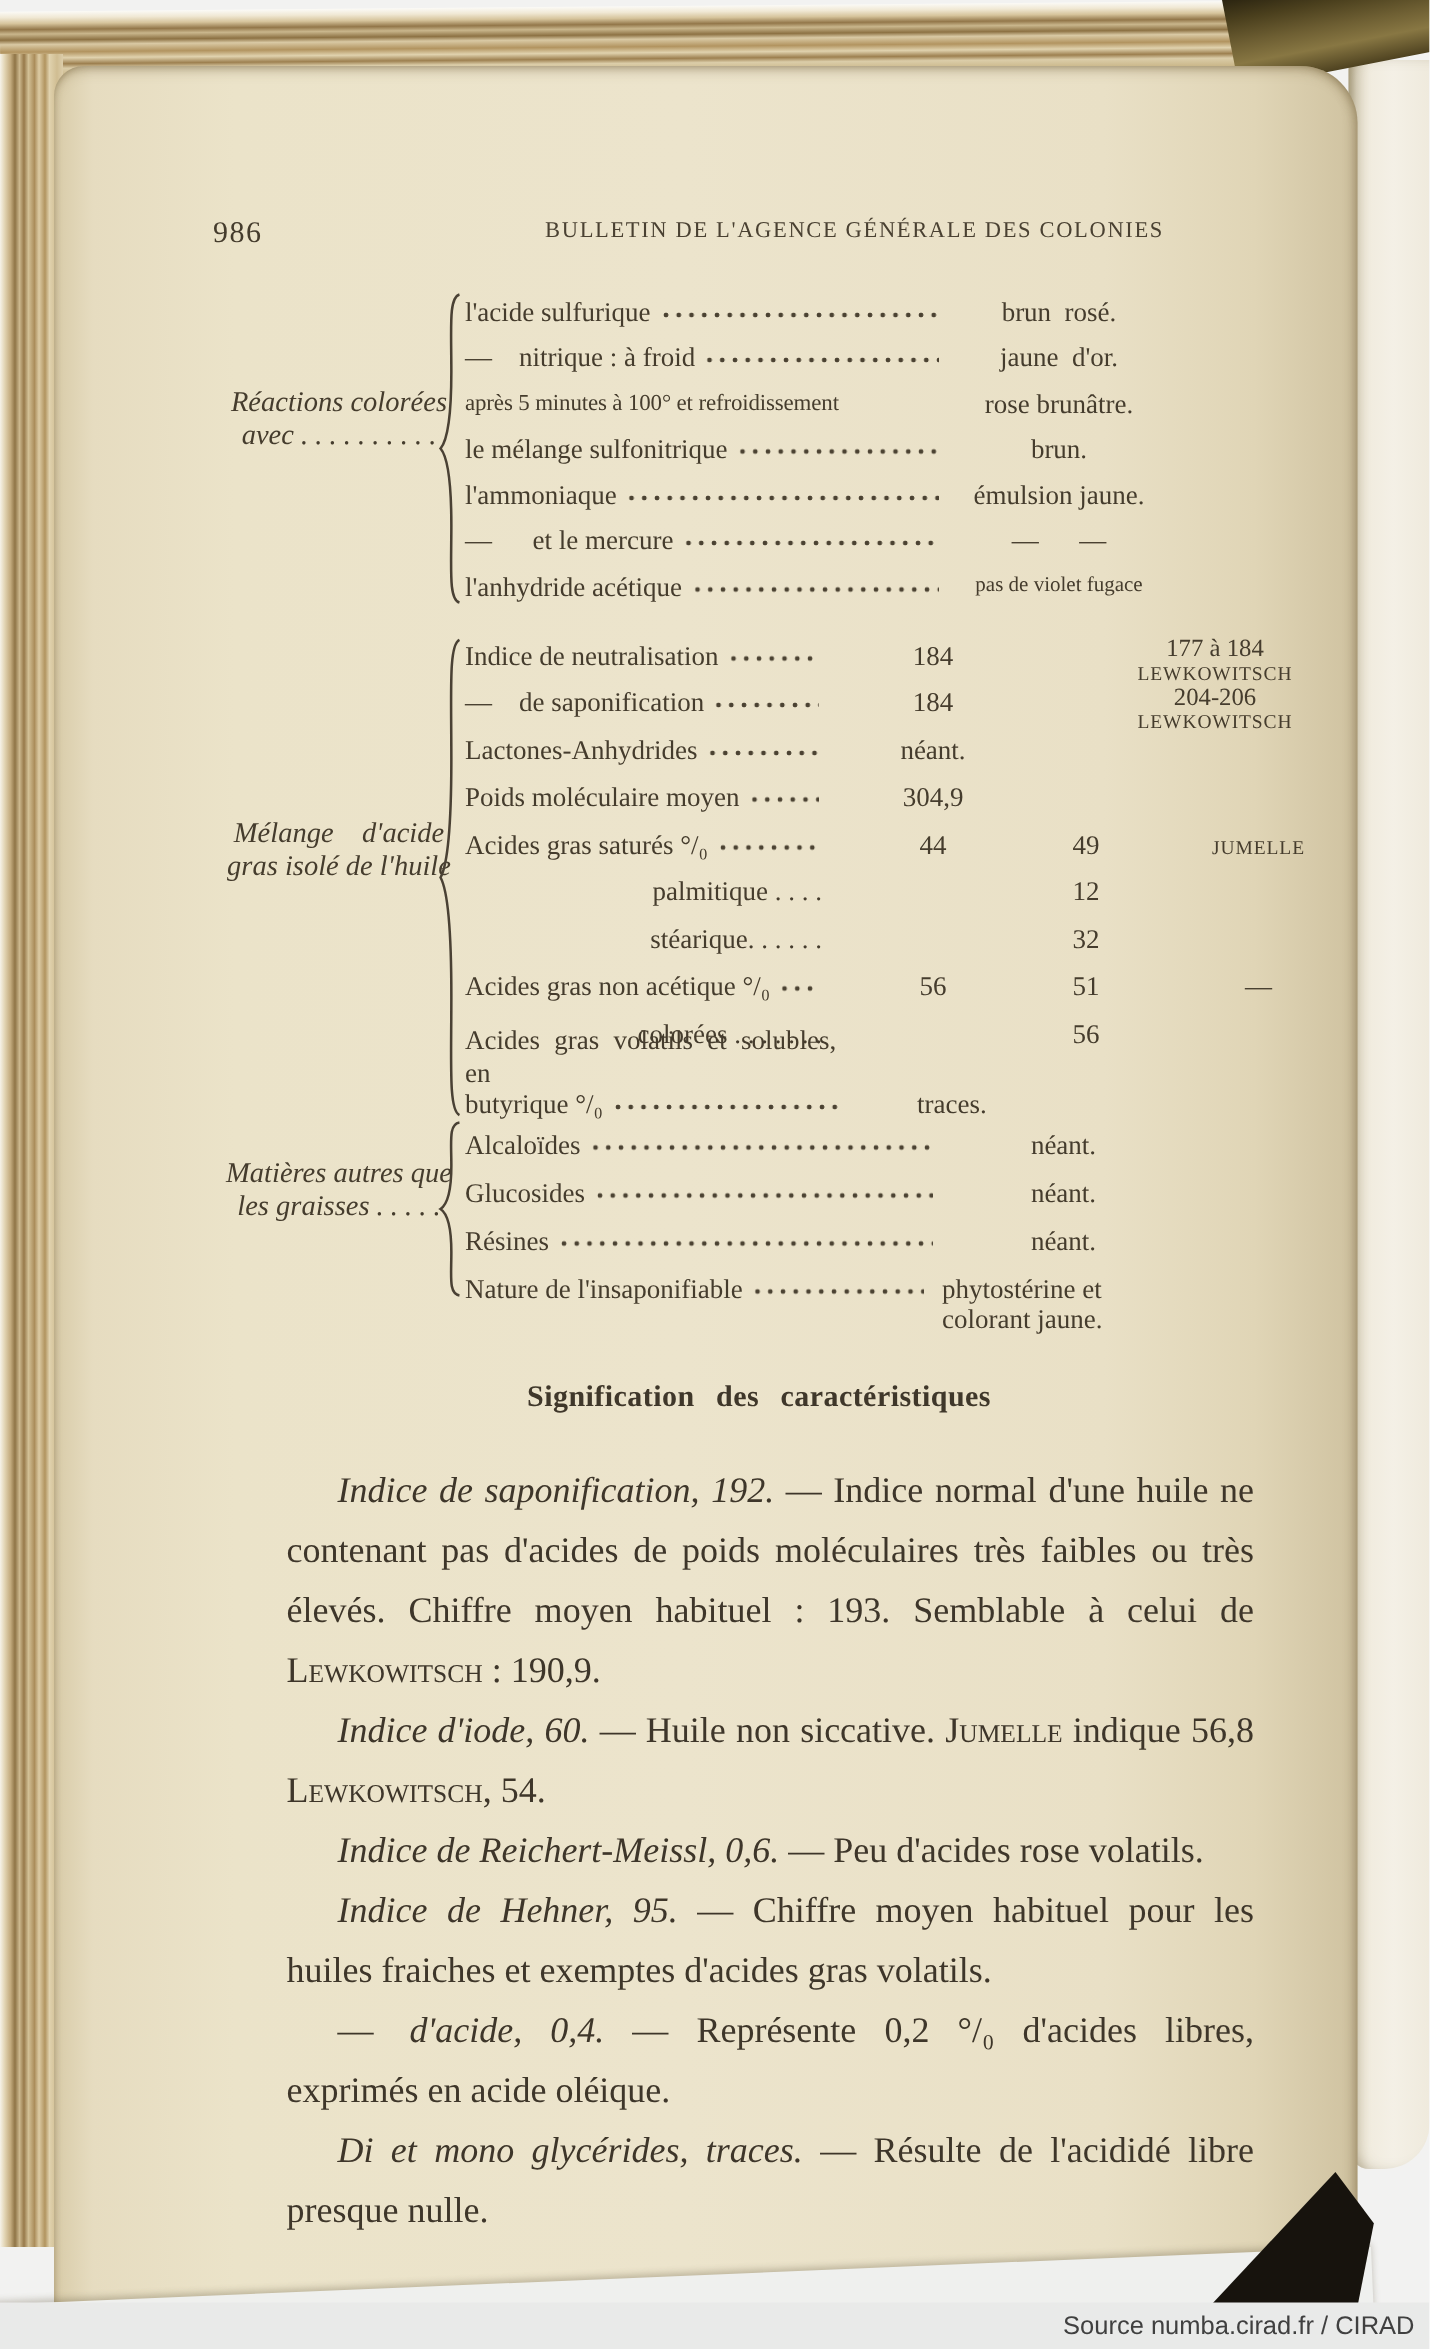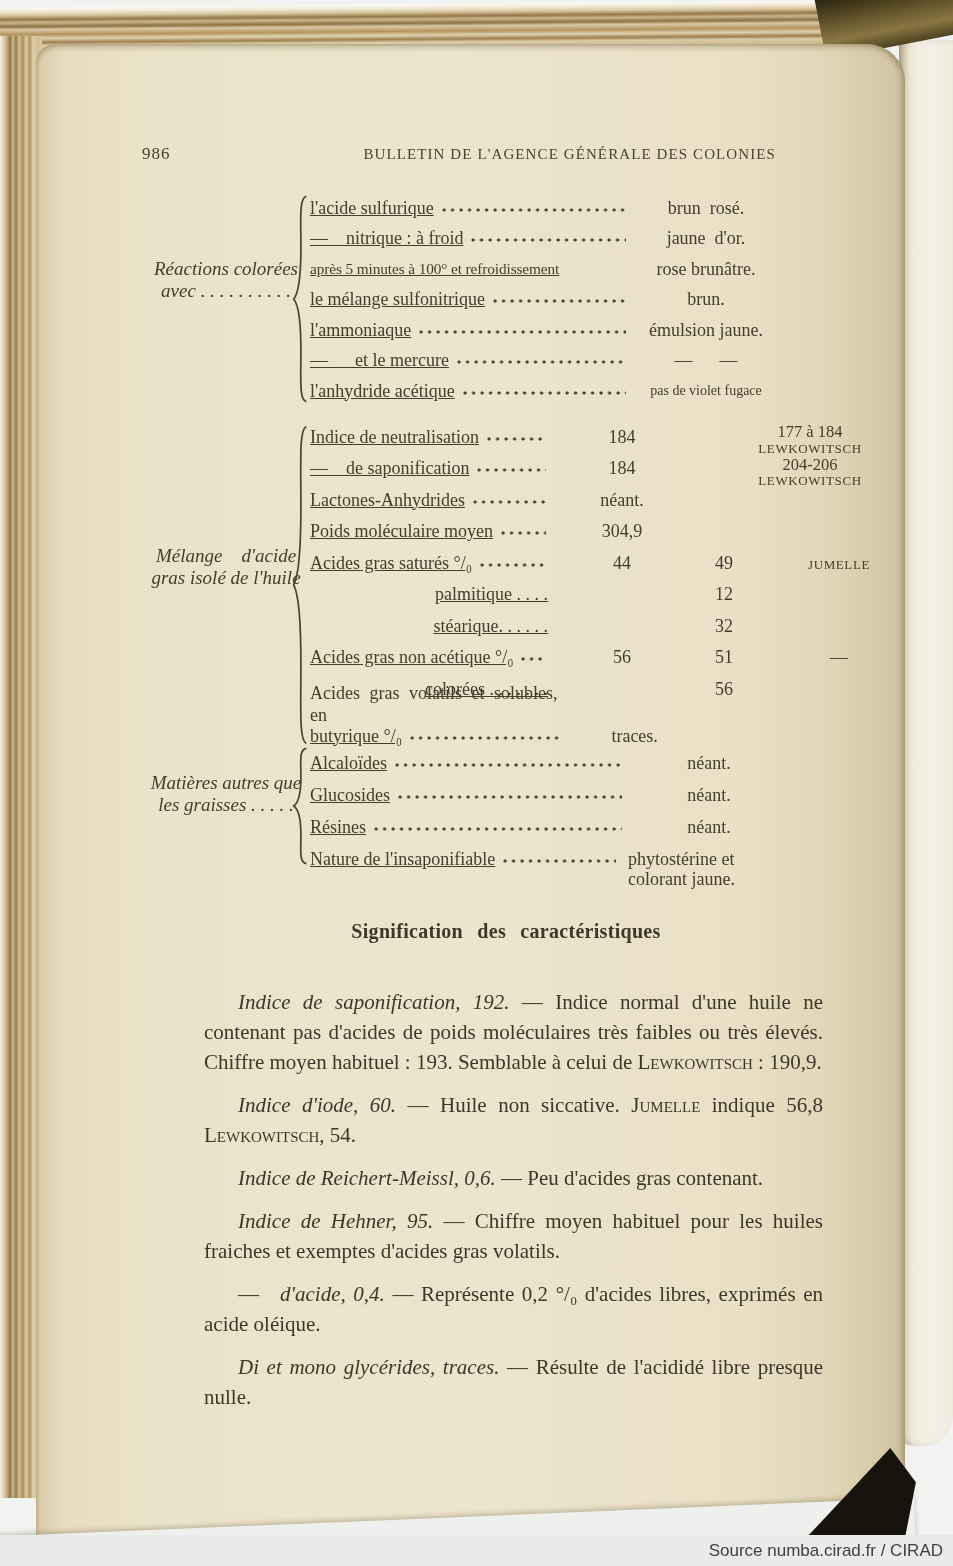--- a/index.html
+++ b/index.html
@@ -32,38 +32,38 @@
   .bottom-overlay{position:absolute;left:-30px;top:1498px;width:944px;height:100px;background:#eff0ee;
     transform:rotate(-2.4deg);transform-origin:100% 0;box-shadow:0 -2px 5px rgba(90,80,55,.32);}
   .spine-wedge{position:absolute;left:800px;top:1448px;width:122px;height:90px;background:#17130d;
     clip-path:polygon(74% 0%,95% 38%,86% 100%,5% 100%);}
 
   .footer-bar{position:absolute;left:0;top:1535px;width:953px;height:31px;background:#e9eae9;
     display:flex;justify-content:flex-end;align-items:center;padding-right:10px;box-sizing:border-box;
     font:17px "Liberation Sans",sans-serif;color:#404040;}
 
   
-  .pagenum{position:absolute;left:106px;top:100px;font-size:17px;letter-spacing:1px;}
+  .pagenum{position:absolute;left:106px;top:100px;font-size:20px;letter-spacing:1px;}
   .runtitle{position:absolute;left:220px;top:102px;width:520px;text-align:right;
     font-size:15px;font-weight:normal;letter-spacing:1.1px;color:#4a4132;}
 
   
   .group{position:absolute;left:109px;width:740px;font-size:18px;}
   .g1{top:148px;height:222px;} .g2{top:376px;height:336px;} .g3{top:702px;height:142px;}
   .glabel{position:absolute;left:0;width:162px;font-style:italic;font-size:19px;line-height:22px;text-align:center;}
   .g1 .glabel{top:66px;} .g2 .glabel{top:125px;} .g3 .glabel{top:26px;}
   .brace{position:absolute;left:146px;top:0;width:18px;}
   .g1 .brace{height:214px;} .g2 .brace{height:330px;} .g3 .brace{height:120px;}
   .rows{position:absolute;left:165px;top:-5px;}
   .g1 .rows{width:470px;} .g2 .rows{width:580px;} .g3 .rows{width:480px;}
 
   .trow{display:flex;align-items:flex-end;height:30.5px;}
   .g2 .trow{height:31.5px;gap:32px;} .g3 .trow{height:32px;} .trow.tall{height:47px;}
   .desc{flex:1 1 auto;display:flex;align-items:flex-end;min-width:0;}
-  .desc span{line-height:20px;white-space:pre-wrap;text-decoration:underline;}
+  .desc span{line-height:20px;white-space:pre-wrap;}
   .desc.right{justify-content:flex-end;padding-right:4px;}
   .desc.tight span{font-size:15.3px;letter-spacing:-.1px;white-space:nowrap;}
   .desc.stack{display:block;}
   .dline{line-height:22px;} .dline.flexl{display:flex;align-items:flex-end;}
   .dline:first-child{word-spacing:5px;}
   .dots{flex:1 1 auto;min-width:14px;height:4px;margin:0 6px 6px 8px;align-self:flex-end;
     background-image:radial-gradient(circle at 2px 2px,#4b4232 1.35px,transparent 1.8px);
     background-size:8.5px 4px;background-repeat:repeat-x;}
   .result{width:148px;text-align:center;}
   .g3 .result{width:162px;}
@@ -73,21 +73,21 @@
   .col{align-self:flex-end;text-align:center;line-height:20px;}
   .c1{width:76px;} .c2{width:64px;} .c3{width:102px;}
   .refcaps{font-size:13px;letter-spacing:.6px;line-height:15px;}
   .refnum{font-size:16.5px;line-height:17.5px;}
   .refblock{position:absolute;left:590px;top:3px;width:150px;text-align:center;}
 
   
   .heading{position:absolute;left:150px;top:876px;width:640px;text-align:center;
     font-size:20px;font-weight:bold;word-spacing:9px;letter-spacing:.3px;color:#3f372a;}
   #paras{position:absolute;left:155px;top:930px;width:645px;color:#3e362a;}
-  .para{margin:13px;text-indent:34px;text-align:justify;font-size:21px;line-height:30px;}
+  .para{margin:0;text-indent:34px;text-align:justify;font-size:24px;line-height:40px;}
   .it{font-style:italic;} .sc{font-variant:small-caps;}
 </style>
 </head>
 <body>
 
 <div class="scan">
   <div class="facing-page"></div>
   <div class="top-bands"></div>
   <div class="left-bands"></div>
   <div class="book-corner"></div>
@@ -324,21 +324,21 @@
               <div class="rline">colorant jaune.</div>
             </div>
           </div>
         </div>
     </div>
 
     <div class="heading">Signification des caractéristiques</div>
     <div id="paras">
         <p class="para"><span class="it ">Indice de saponification, 192.</span><span> — Indice normal d'une huile ne contenant pas d'acides de poids moléculaires très faibles ou très élevés. Chiffre moyen habituel : 193. Semblable à celui de </span><span class="sc">Lewkowitsch</span><span> : 190,9.</span></p>
         <p class="para"><span class="it ">Indice d'iode, 60.</span><span> — Huile non siccative. </span><span class="sc">Jumelle</span><span> indique 56,8 </span><span class="sc">Lewkowitsch</span><span>, 54.</span></p>
-        <p class="para"><span class="it ">Indice de Reichert-Meissl, 0,6.</span><span> — Peu d'acides gras contenant.</span></p>
+        <p class="para"><span class="it ">Indice de Reichert-Meissl, 0,6.</span><span> — Peu d'acides rose volatils.</span></p>
         <p class="para"><span class="it ">Indice de Hehner, 95.</span><span> — Chiffre moyen habituel pour les huiles fraiches et exemptes d'acides gras volatils.</span></p>
         <p class="para"><span>— </span><span class="it ">d'acide, 0,4.</span><span> — Représente 0,2 °/₀ d'acides libres, exprimés en acide oléique.</span></p>
         <p class="para"><span class="it ">Di et mono glycérides, traces.</span><span> — Résulte de l'acididé libre presque nulle.</span></p>
       </div>
   </div>
 
   <div class="bottom-overlay"></div>
   <div class="spine-wedge"></div>
   <div class="footer-bar">
     <span>Source numba.cirad.fr / CIRAD</span>

